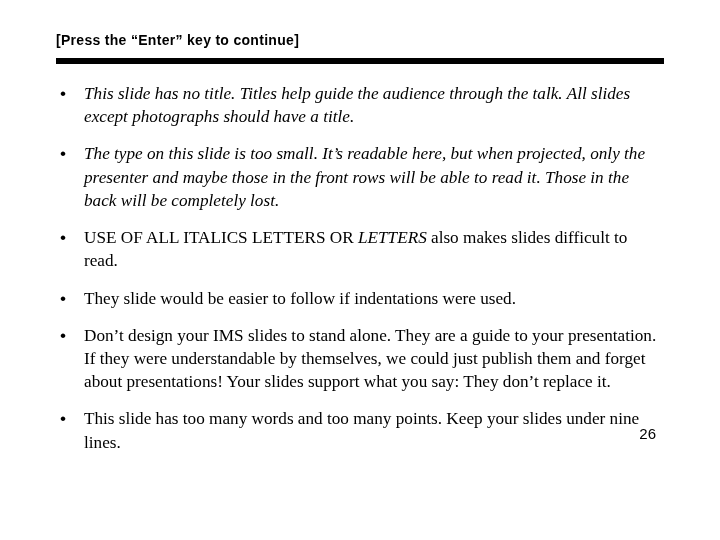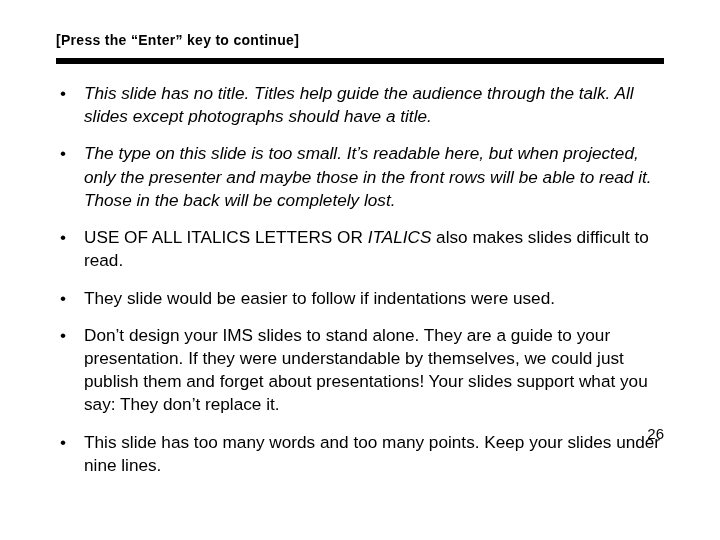--- a/index.html
+++ b/index.html
@@ -3,42 +3,42 @@
 <meta charset="utf-8">
 <style>
   * { margin: 0; padding: 0; box-sizing: border-box; }
   html, body { width: 720px; height: 540px; background: #fff; font-family: Arial, Helvetica, sans-serif; color: #000; }
   .slide { width: 720px; height: 460px; position: relative; padding: 32px 56px 0 56px; }
   .instruction { font-family: "Arial Narrow", Arial, sans-serif; font-stretch: condensed; font-weight: 700; font-size: 14px; letter-spacing: 0.3px; margin-bottom: 10px; }
   .hr { height: 6px; background: #000; width: 100%; margin-bottom: 18px; }
   .bullets { list-style: none; }
   .bullets li { display: flex; align-items: flex-start; font-size: 17.2px; line-height: 1.35; margin-bottom: 14px; }
   .bullets li .dot { width: 28px; flex: 0 0 28px; text-align: left; padding-left: 4px; }
-  .bullets li .txt { flex: 1; }
+  .bullets li .txt { flex: 1; font-family: Liberation Serif, serif; }
   .txt .ital { font-style: italic; }
-  .pagenum { position: absolute; right: 56px; bottom: 18px; font-size: 15px; }
+  .pagenum { position: absolute; right: 64px; bottom: 18px; font-size: 15px; }
 </style>
 </head>
 <body>
 
 <div class="slide">
   <div class="instruction">[Press the “Enter” key to continue]</div>
   <div class="hr"></div>
   <ul class="bullets">
       <li>
         <span class="dot">•</span>
         <span class="txt"><span class="ital">This slide has no title.  Titles help guide the audience through the talk.  All slides except photographs should have a title.</span></span>
       </li>
       <li>
         <span class="dot">•</span>
         <span class="txt"><span class="ital">The type on this slide is too small.  It’s readable here, but when projected, only the presenter and maybe those in the front rows will be able to read it.  Those in the back will be completely lost.</span></span>
       </li>
       <li>
         <span class="dot">•</span>
-        <span class="txt"><span>USE OF ALL ITALICS LETTERS OR </span><span class="ital">ITALICS</span><span>  also makes slides difficult to read.</span></span>
+        <span class="txt"><span>USE OF ALL ITALICS LETTERS OR </span><span class="ital">LETTERS</span><span>  also makes slides difficult to read.</span></span>
       </li>
       <li>
         <span class="dot">•</span>
         <span class="txt"><span>They slide would be easier to follow if indentations were used.</span></span>
       </li>
       <li>
         <span class="dot">•</span>
         <span class="txt"><span>Don’t design your IMS slides to stand alone.  They are a guide to your presentation.  If they were understandable by themselves, we could just publish them and forget about presentations!  Your slides support what you say:  They don’t replace it.</span></span>
       </li>
       <li>

